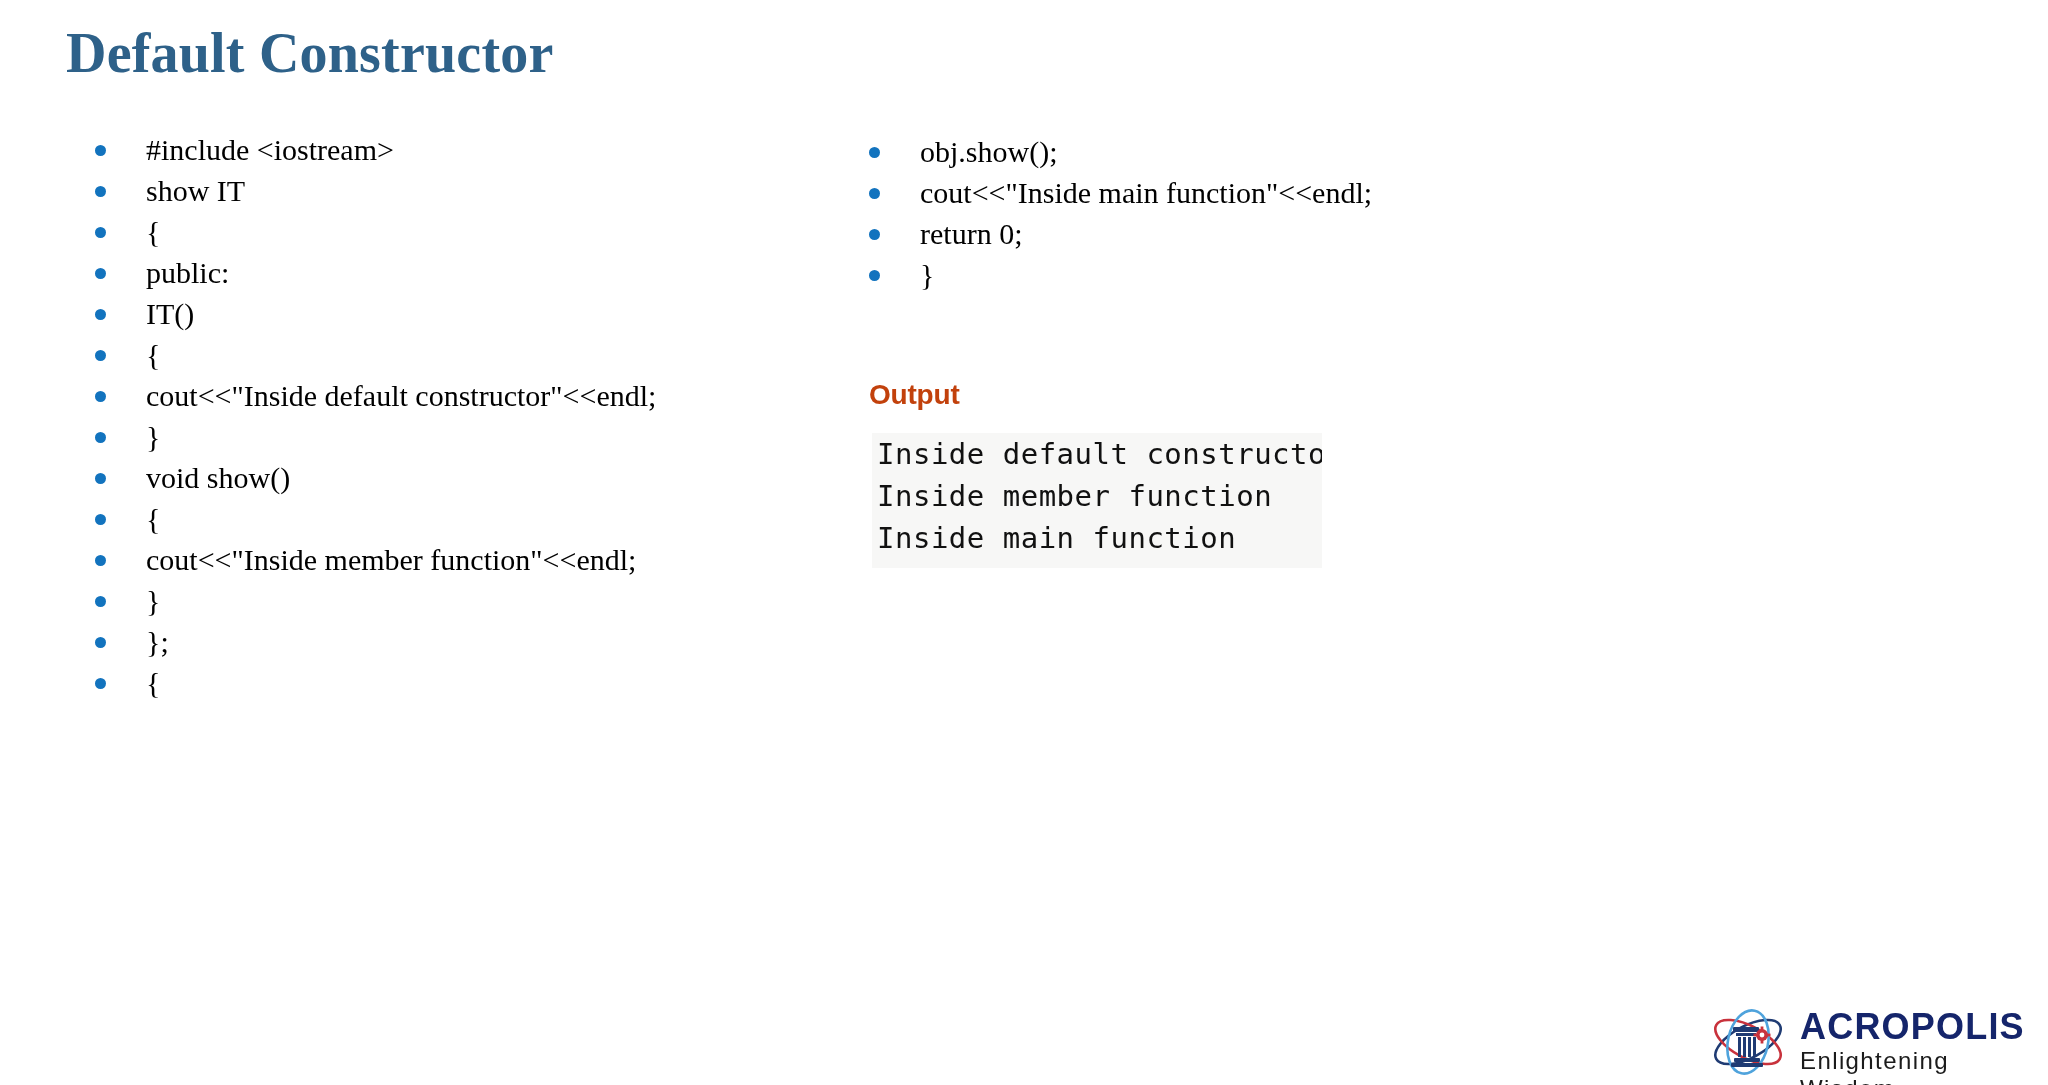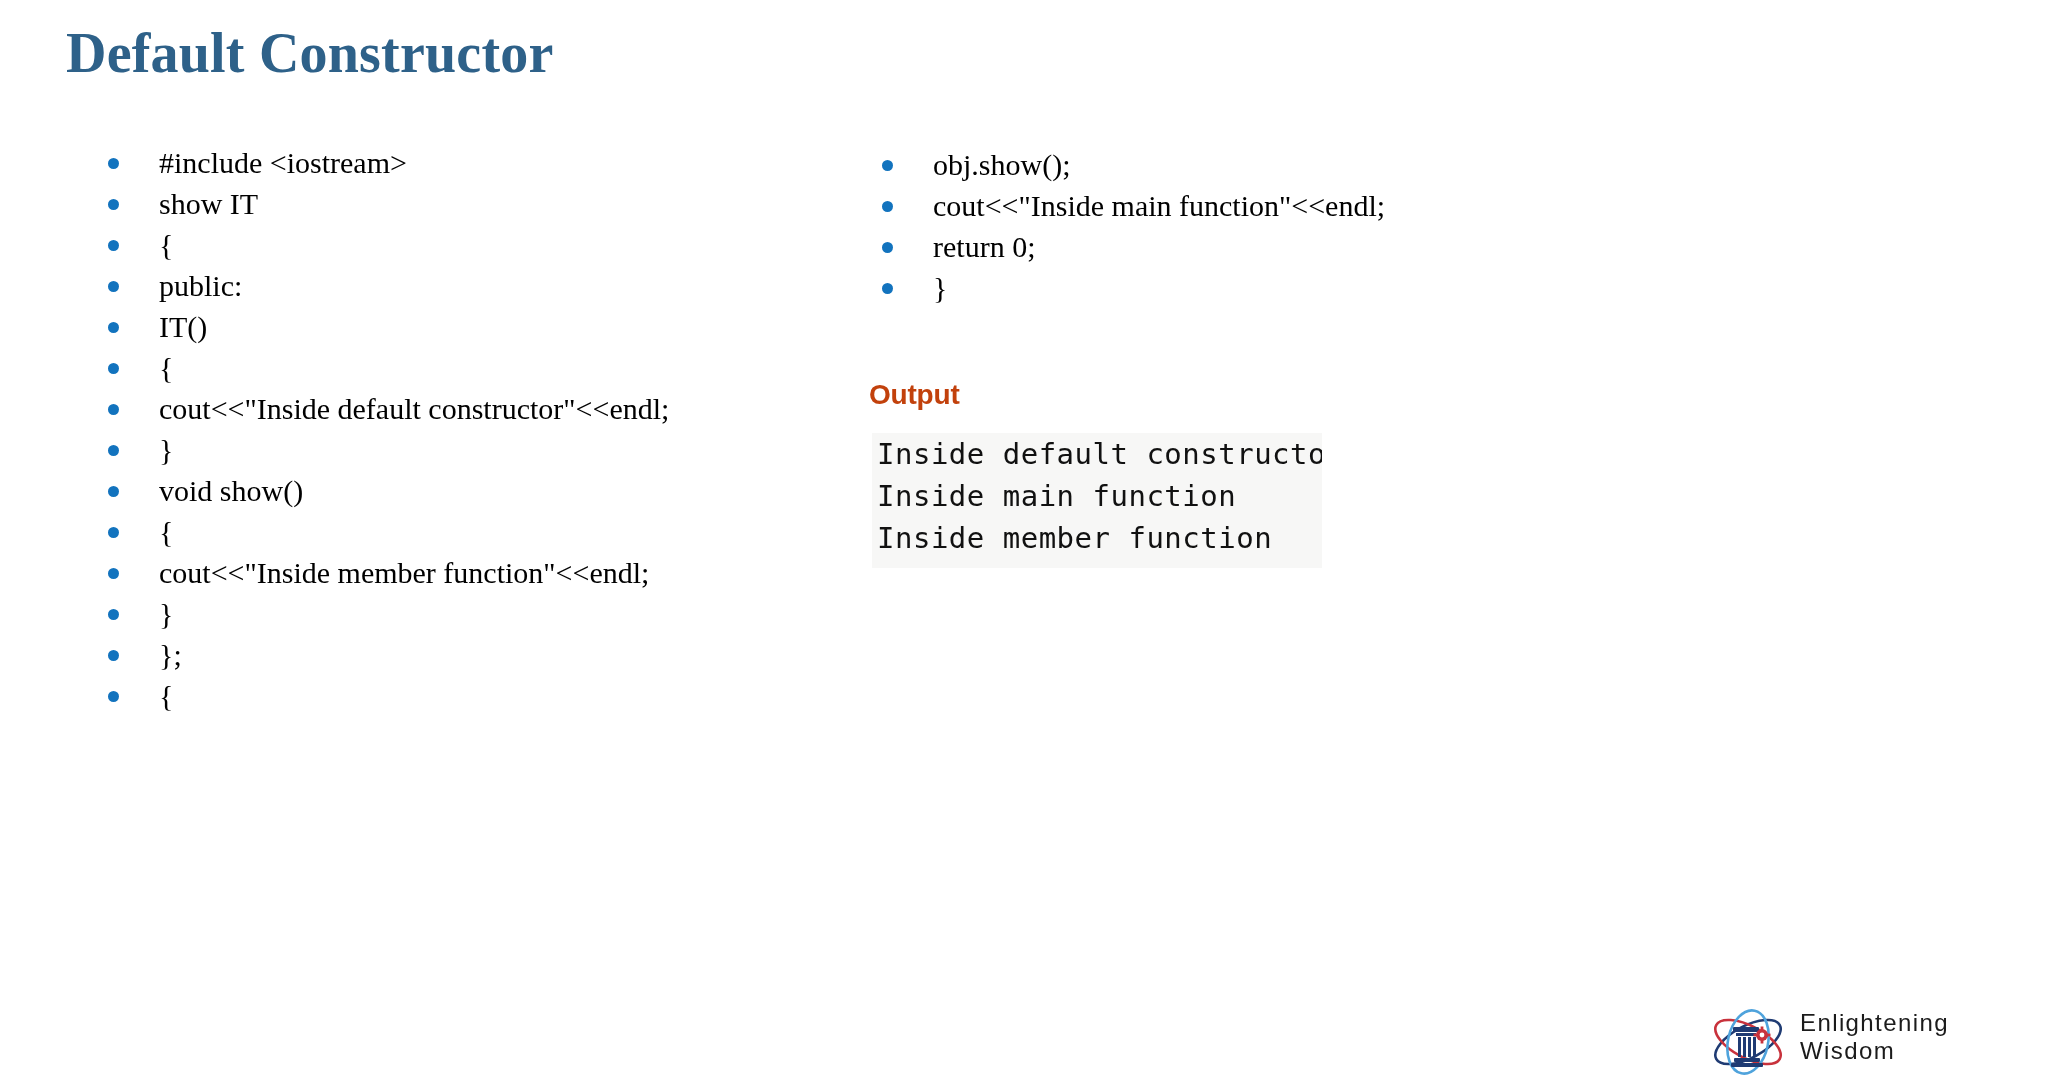--- a/index.html
+++ b/index.html
@@ -27,21 +27,21 @@
     line-height: 1.12;
     color: #2E6189;
     letter-spacing: 0.2px;
     white-space: nowrap;
   }
 
   
   .bullet-col {
     position: absolute;
     list-style: none;
-    margin: 13px;
+    margin: 0;
     padding: 0;
   }
   #left-column  { left: 88px;  top: 129px; width: 760px; }
   #right-column { left: 862px; top: 131px; width: 760px; }
 
   .bullet-item {
     position: relative;
     height: 41px;
     line-height: 41px;
     padding-left: 58px;
@@ -219,22 +219,22 @@
   <li class="bullet-item">
     <span class="dot"></span>
     <span class="btext">}</span>
   </li>
 </ul>
 
 <div id="output-label">Output</div>
 
 <div id="output-console">
   <div class="oline">Inside default constructor</div>
+  <div class="oline">Inside member function</div>
   <div class="oline">Inside main function</div>
-  <div class="oline">Inside member function</div>
 </div>
 
 <div id="brand-logo">
   <svg id="brand-mark" viewBox="0 0 96 76">
 
     <g fill="none" stroke-width="2.6">
       <ellipse cx="48" cy="38" rx="36" ry="16" stroke="#1F3B73" transform="rotate(-28 48 38)"></ellipse>
       <ellipse cx="48" cy="38" rx="36" ry="16" stroke="#C8323C" transform="rotate(28 48 38)"></ellipse>
       <ellipse cx="48" cy="38" rx="20" ry="32" stroke="#4FA3DC" transform="rotate(12 48 38)"></ellipse>
     </g>
@@ -253,15 +253,16 @@
     <g fill="#C8323C">
       <circle cx="62" cy="31" r="6"></circle>
       <rect x="60.6" y="22.5" width="2.8" height="4"></rect>
       <rect x="60.6" y="35.5" width="2.8" height="4"></rect>
       <rect x="53.5" y="29.6" width="4" height="2.8"></rect>
       <rect x="66.5" y="29.6" width="4" height="2.8"></rect>
     </g>
     <circle cx="62" cy="31" r="2.4" fill="#ffffff"></circle>
   </svg>
   <div id="brand-wordmark">
+    <div id="brand-name">ACROPOLIS</div>
     <div id="brand-tagline">Enlightening Wisdom</div>
   </div>
 </div>
 
 </body></html>

